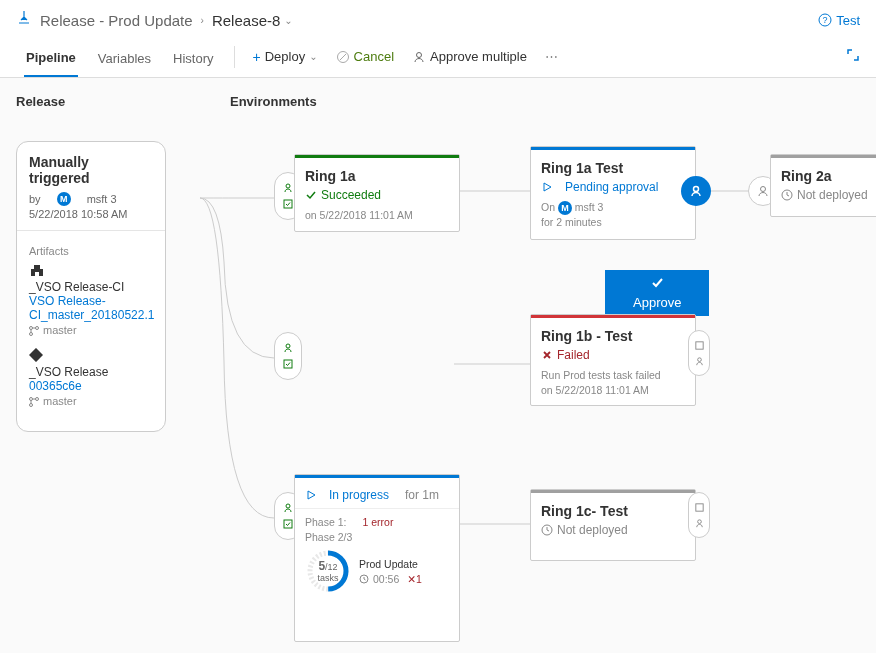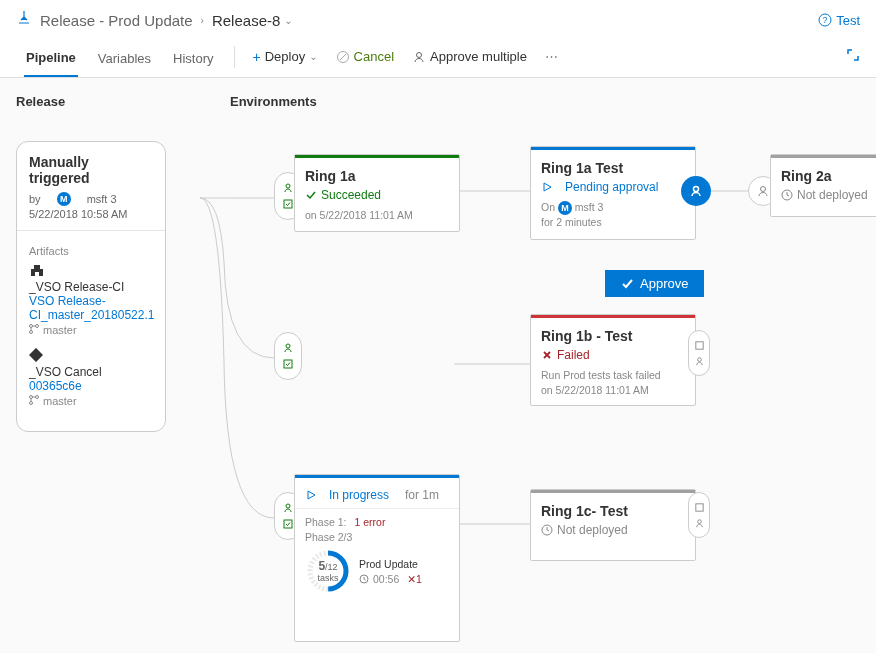--- a/index.html
+++ b/index.html
@@ -25,26 +25,26 @@
   .env-card .bar { height: 3px; }
   .env-card .body { padding: 10px 10px 8px; }
   .env-name { font-size: 14px; font-weight: 600; color: #333; margin-bottom: 4px; }
   .env-status { display: flex; align-items: center; gap: 4px; font-size: 12px; margin-bottom: 6px;}
   .env-meta { font-size: 10.5px; color: #888; line-height: 1.4; }
   .green-bar { background: #107c10;} .blue-bar { background: #0078d4;} .orange-bar{ background:#ff8c00;} .red-bar{ background:#d13438;} .blue2-bar{background:#0078d4;} .gray-bar{background:#a0a0a0;}
   .st-green{color:#107c10;} .st-blue{color:#0078d4;gap:12px;} .st-orange{color:#ff8c00;} .st-red{color:#a4262c;} .st-gray{color:#888;}
   .badge-oval { position: absolute; width: 28px; height: 48px; border: 1px solid #ccc; border-radius: 14px; background: #fff; display: flex; flex-direction: column; align-items: center; justify-content: center; gap: 4px; color: #107c10; font-size: 12px;}
   .badge-circle { position: absolute; width: 30px; height: 30px; border-radius: 50%; display: flex; align-items:center; justify-content:center; color:#fff; background:#0078d4; font-size:14px;}
   .badge-circle.outline { background:#fff; border:1px solid #ccc; color:#666; }
-  .approve-btn { position: absolute; background:#0078d4; color:#fff; padding:6px 16px; display:flex; align-items:center; gap:6px; cursor:pointer; font-size:13px;}
+  .approve-btn { position: absolute; background:#0078d4; color:#fff; padding:6px 28px; display:flex; align-items:center; gap:6px; cursor:pointer; font-size:13px;flex-direction:column;}
   .artifacts-label { font-size:11px; color:#888; margin:14px 0 6px; }
   .artifact-block { margin-bottom:12px; }
   .artifact-title { font-size:12px; color:#333; }
   .artifact-link { font-size:12px; color:#0078d4; }
-  .artifact-branch { font-size:11px; color:#888; display:flex; align-items:flex-start; gap:4px; margin-top:2px;}
+  .artifact-branch { font-size:11px; color:#888; display:flex; align-items:flex-end; gap:4px; margin-top:2px;}
   .divider-h { border-top:1px solid #e5e5e5; margin:10px -12px; }
   .msft-dot { display:inline-flex; width:14px; height:14px; border-radius:50%; background:#0078d4; color:#fff; font-size:9px; align-items:center; justify-content:center; font-weight:bold;}
   .progress-ring { position:relative; width:46px; height:46px; }
   .progress-ring svg{transform:rotate(-90deg);}
   .progress-text { position:absolute; inset:0; display:flex; flex-direction:column; align-items:center; justify-content:center; font-size:9px; color:#666;}
   .chev { font-size:10px; color:#888; }
   .more-dots { letter-spacing:2px; color:#666; }
   .side-oval { position:absolute; width:22px; height:46px; border:1px solid #ccc; border-radius:11px; background:#fff; display:flex; flex-direction:column; align-items:center; justify-content:center; gap:5px; color:#888; font-size:11px;}
   svg.connector { position:absolute; pointer-events:none; }
 </style>
@@ -139,21 +139,21 @@
             </svg>
           <span>master</span>
         </div>
       </div>
       <div class="artifact-block">
         <div>
           <svg width="14" height="14" viewBox="0 0 14 14">
               <rect x="2" y="2" width="10" height="10" transform="rotate(45 7 7)" fill="#333"></rect>
             </svg>
         </div>
-        <div class="artifact-title">_VSO Cancel</div>
+        <div class="artifact-title">_VSO Release</div>
         <div class="artifact-link">00365c6e</div>
         <div class="artifact-branch">
           <svg width="10" height="10" viewBox="0 0 10 10">
               <circle cx="2" cy="2" r="1.5" fill="none" stroke="#888"></circle>
               <circle cx="2" cy="8" r="1.5" fill="none" stroke="#888"></circle>
               <circle cx="8" cy="2" r="1.5" fill="none" stroke="#888"></circle>
               <path d="M2 3.5v3M3.5 2H6.5" fill="none" stroke="#888"></path>
             </svg>
           <span>master</span>
         </div>
@@ -309,21 +309,21 @@
       <div class="bar blue2-bar"></div>
       <div class="body">
         <div class="env-status st-blue">
           <svg width="12" height="12" viewBox="0 0 12 12">
               <path d="M3 2l7 4-7 4z" fill="none" stroke="#0078d4"></path>
             </svg>
           <span>In progress</span>
           <span style="color:#888;margin-left:4px;">for 1m</span>
         </div>
         <div style="border-top:1px solid #eee;margin:6px -10px 0;padding:6px 10px 0;">
-          <div class="env-meta" style="display:flex;gap:8px;">
+          <div class="env-meta" style="display:flex;gap:16px;">
             <span>Phase 1:</span>
             <span style="color:#a4262c;">1 error</span>
           </div>
           <div class="env-meta">Phase 2/3</div>
           <div style="display:flex;align-items:center;gap:8px;margin-top:4px;">
             <div class="progress-ring">
               <svg width="46" height="46" viewBox="0 0 46 46">
                 <circle cx="23" cy="23" r="18" fill="none" stroke="#e8e8e8" stroke-width="5" stroke-dasharray="2 2"></circle>
                 <circle cx="23" cy="23" r="18" fill="none" stroke="#0078d4" stroke-width="5" stroke-dasharray="56 113"></circle>
               </svg>

